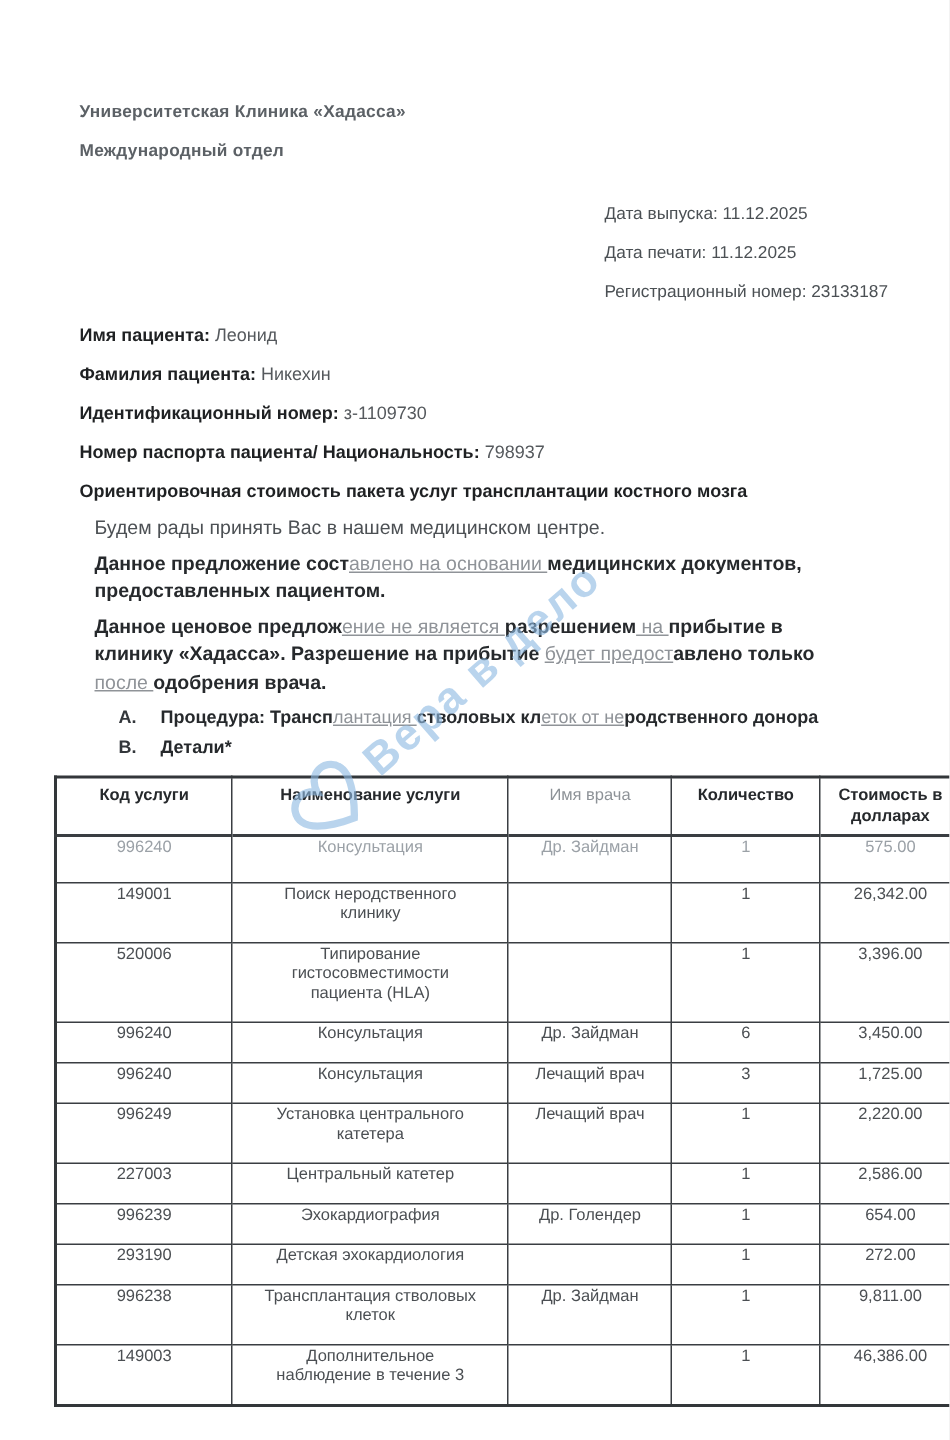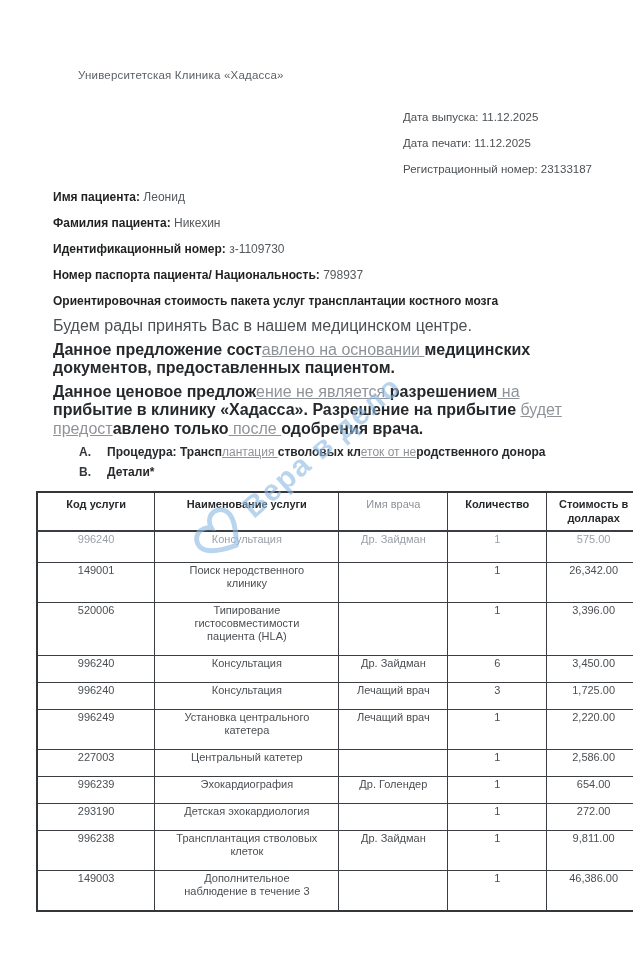--- a/index.html
+++ b/index.html
@@ -2,31 +2,31 @@
 <html><head>
 <meta charset="utf-8">
 <style>
   html,body{margin:0;padding:0;background:#e9e9e9;}
   .page{
     width:633px;height:960px;background:#ffffff;position:relative;overflow:hidden;
     font-family:"Liberation Sans",sans-serif;margin:0 auto;
   }
   .content{position:relative;z-index:1;}
   
-  .clinic{margin:62px 0 0 78px;font-size:11.5px;line-height:26px;color:#5c6166;font-weight:400;letter-spacing:.2px;}
+  .clinic{margin:62px 0 0 53px;font-size:11.5px;line-height:26px;color:#5c6166;font-weight:700;letter-spacing:.2px;}
   
   .meta{margin:16px 0 0 403px;font-size:11.5px;line-height:26px;color:#4b5054;font-weight:500;}
   
   .patient{margin:2px 0 0 53px;font-size:12px;line-height:26px;}
   .plabel{font-weight:700;color:#1f2123;}
   .pvalue{font-weight:500;color:#55595d;}
   
   .text-block{margin:0 0 0 53px;width:532px;}
   .heading{font-size:12px;font-weight:700;color:#1f2123;line-height:22px;margin:2px 0 5px;}
-  .text-block p{margin:0 0 5px;font-size:16px;line-height:18.5px;}
+  .text-block p{margin:0 10px 5px;font-size:13px;line-height:18.5px;}
   .s0{color:#8f9398;font-weight:400;text-decoration:underline;}
   .s1{color:#4c5054;font-weight:500;}
   .s2{color:#26292c;font-weight:700;}
   .list{margin:3px 0 0 26px;}
   .li-row{font-size:12px;line-height:19.5px;display:flex;}
   .li-marker{width:28px;font-weight:600;color:#33373b;flex:none;}
   
   table{border-collapse:collapse;table-layout:fixed;width:606px;margin:9px 0 0 36px;font-size:11px;border:2px solid #33373a;}
   th,td{border:1.5px solid #3a3e42;text-align:center;vertical-align:top;white-space:pre-line;word-wrap:break-word;}
   th{font-weight:700;color:#26292c;padding:4px 4px 5px;line-height:14px;border-bottom-width:2px;}
@@ -52,20 +52,21 @@
   <div class="watermark">
     <svg width="50" height="46" viewBox="0 0 34 32" fill="none">
       <path d="M24.6 2.5c-3.3 0-6.2 2.6-7.6 5.4C15.6 5.1 12.7 2.5 9.4 2.5 5 2.5 1.5 6 1.5 10.4c0 8.6 15.5 18.6 15.5 18.6S32.5 19 32.5 10.4c0-4.4-3.5-7.9-7.9-7.9z" stroke="#8fbbe3" stroke-width="3.4"></path>
     </svg>
     <span class="wm-text">Вера в дело</span>
   </div>
 
   <div class="content">
     <div class="clinic">
       <div>Университетская Клиника «Хадасса»</div>
+      <div>Международный отдел</div>
     </div>
 
     <div class="meta" id="meta-block">
         <div class="dline"><span>Дата выпуска: </span><span>11.12.2025</span></div>
         <div class="dline"><span>Дата печати: </span><span>11.12.2025</span></div>
         <div class="dline"><span>Регистрационный номер: </span><span>23133187</span></div>
       </div>
 
     <div class="patient" id="patient-block">
         <div class="pline"><span class="plabel">Имя пациента: </span><span class="pvalue">Леонид</span></div>

